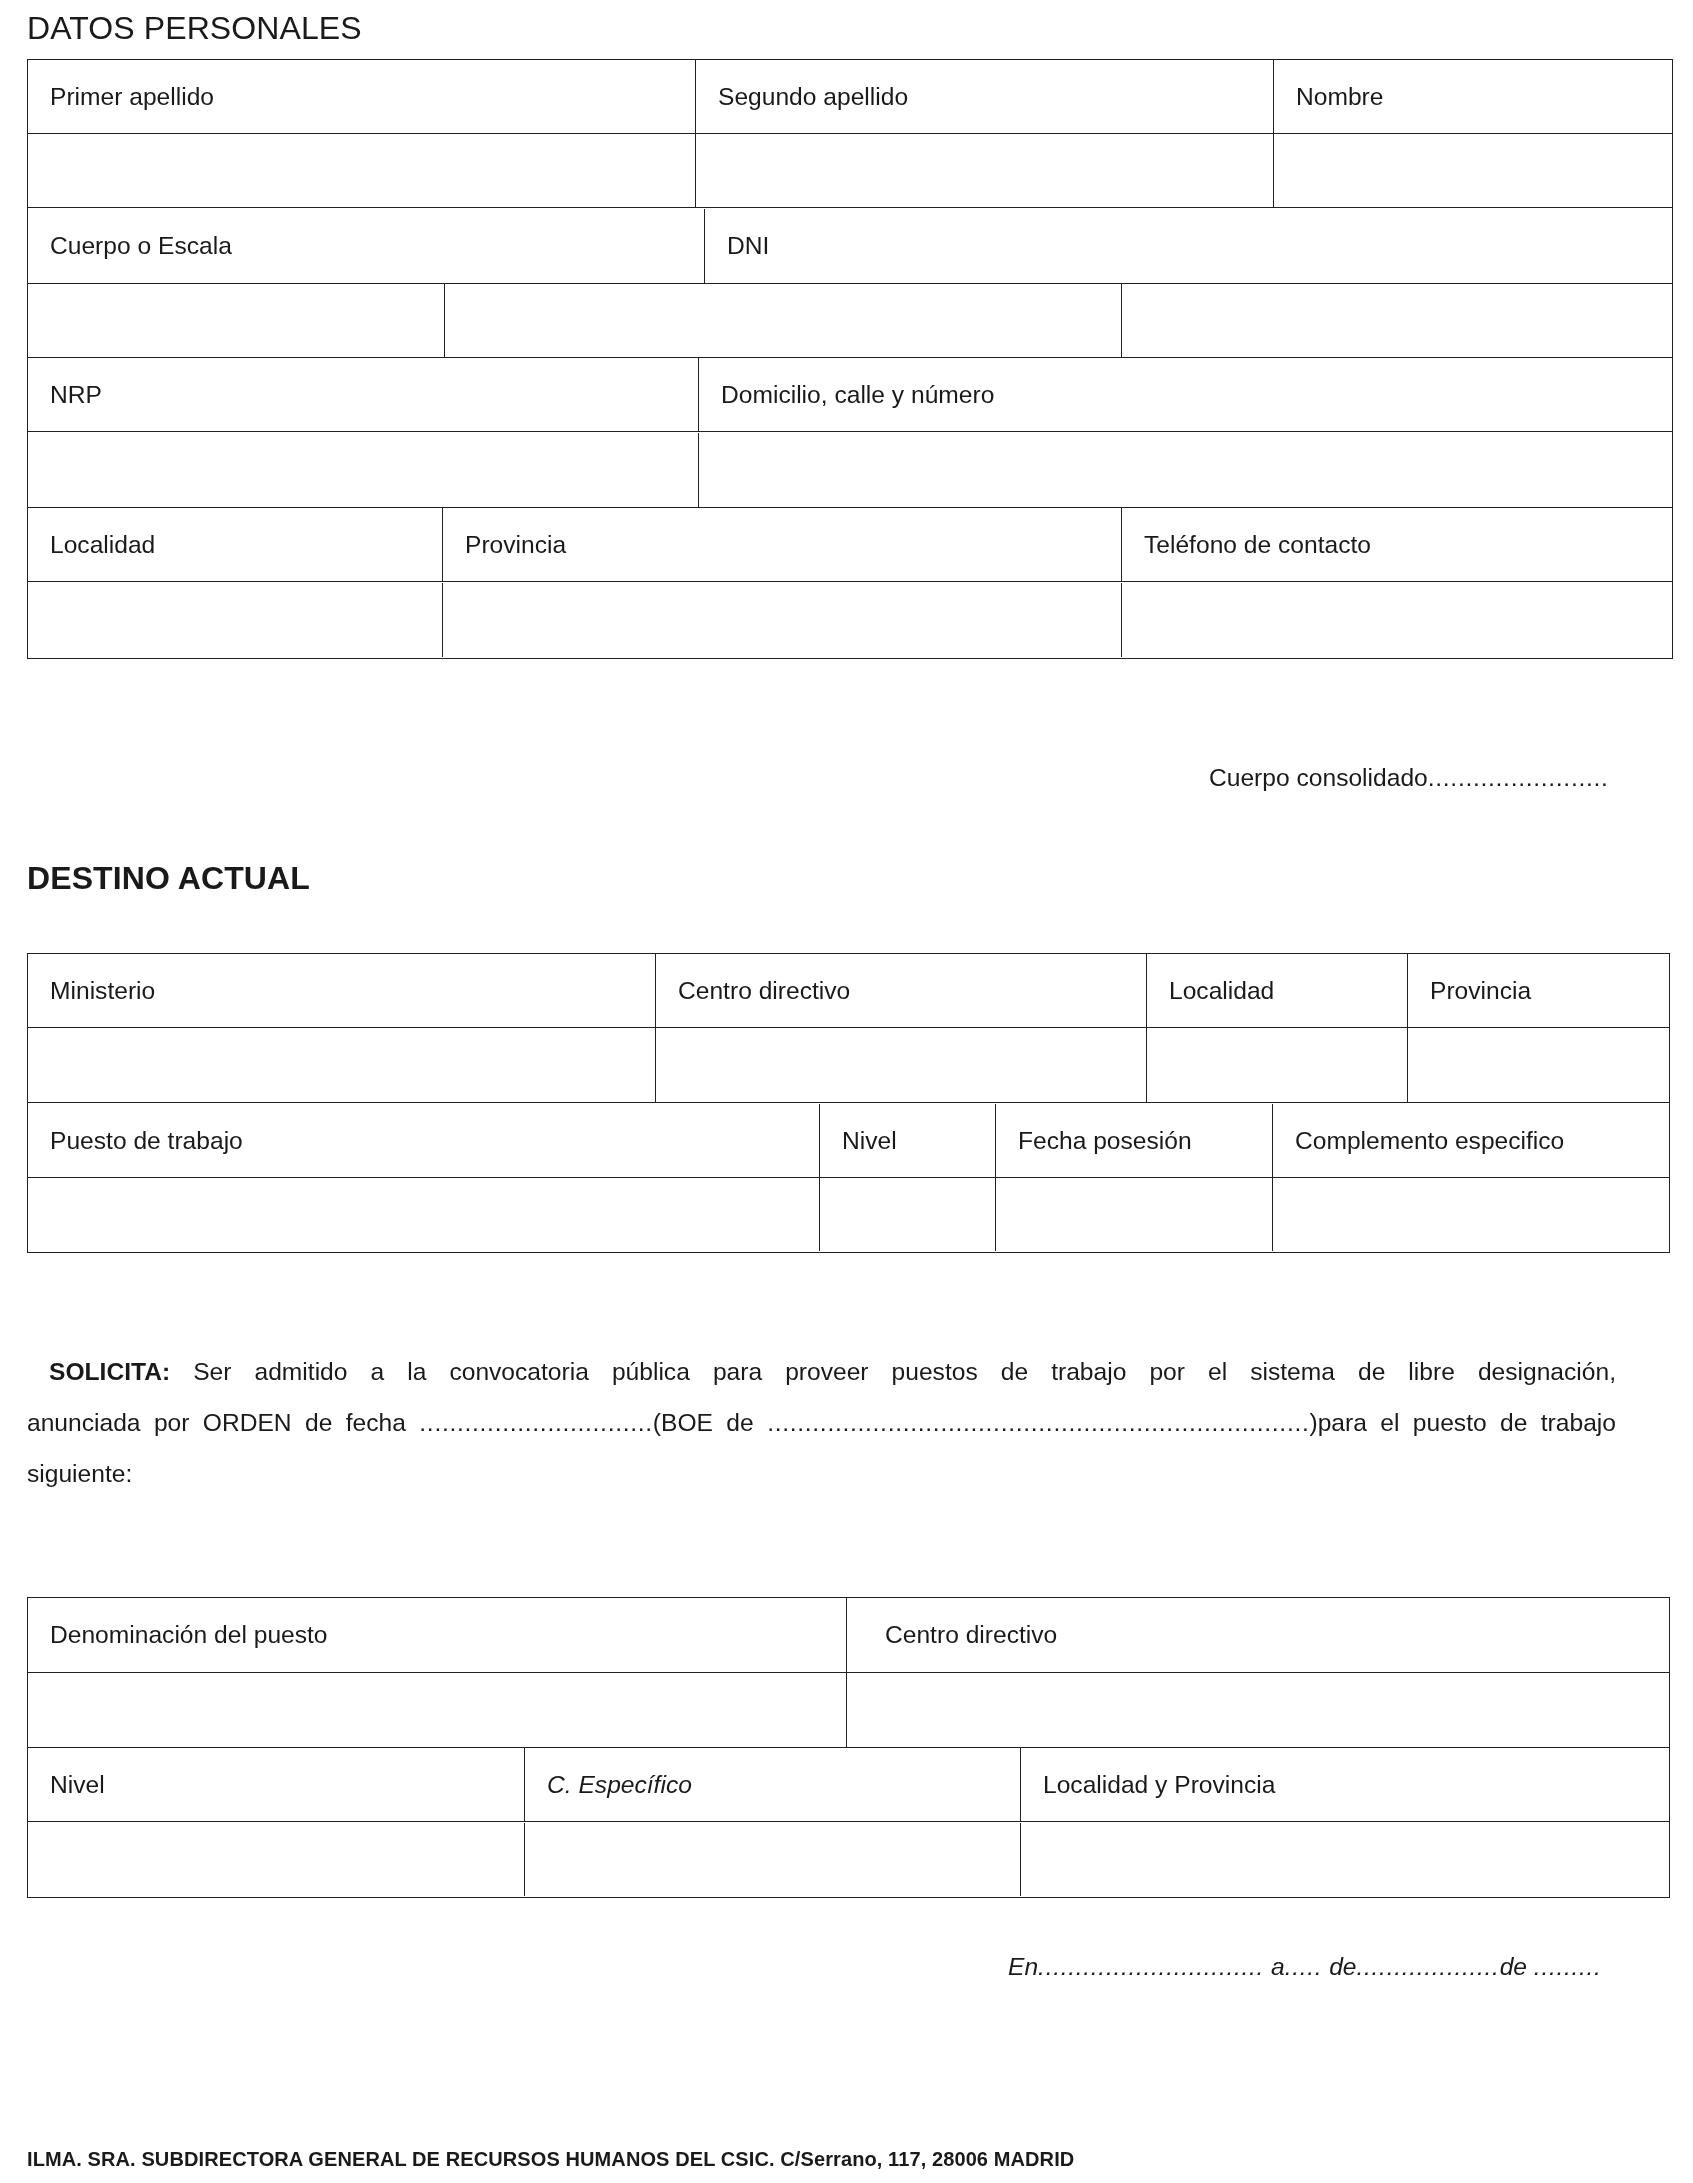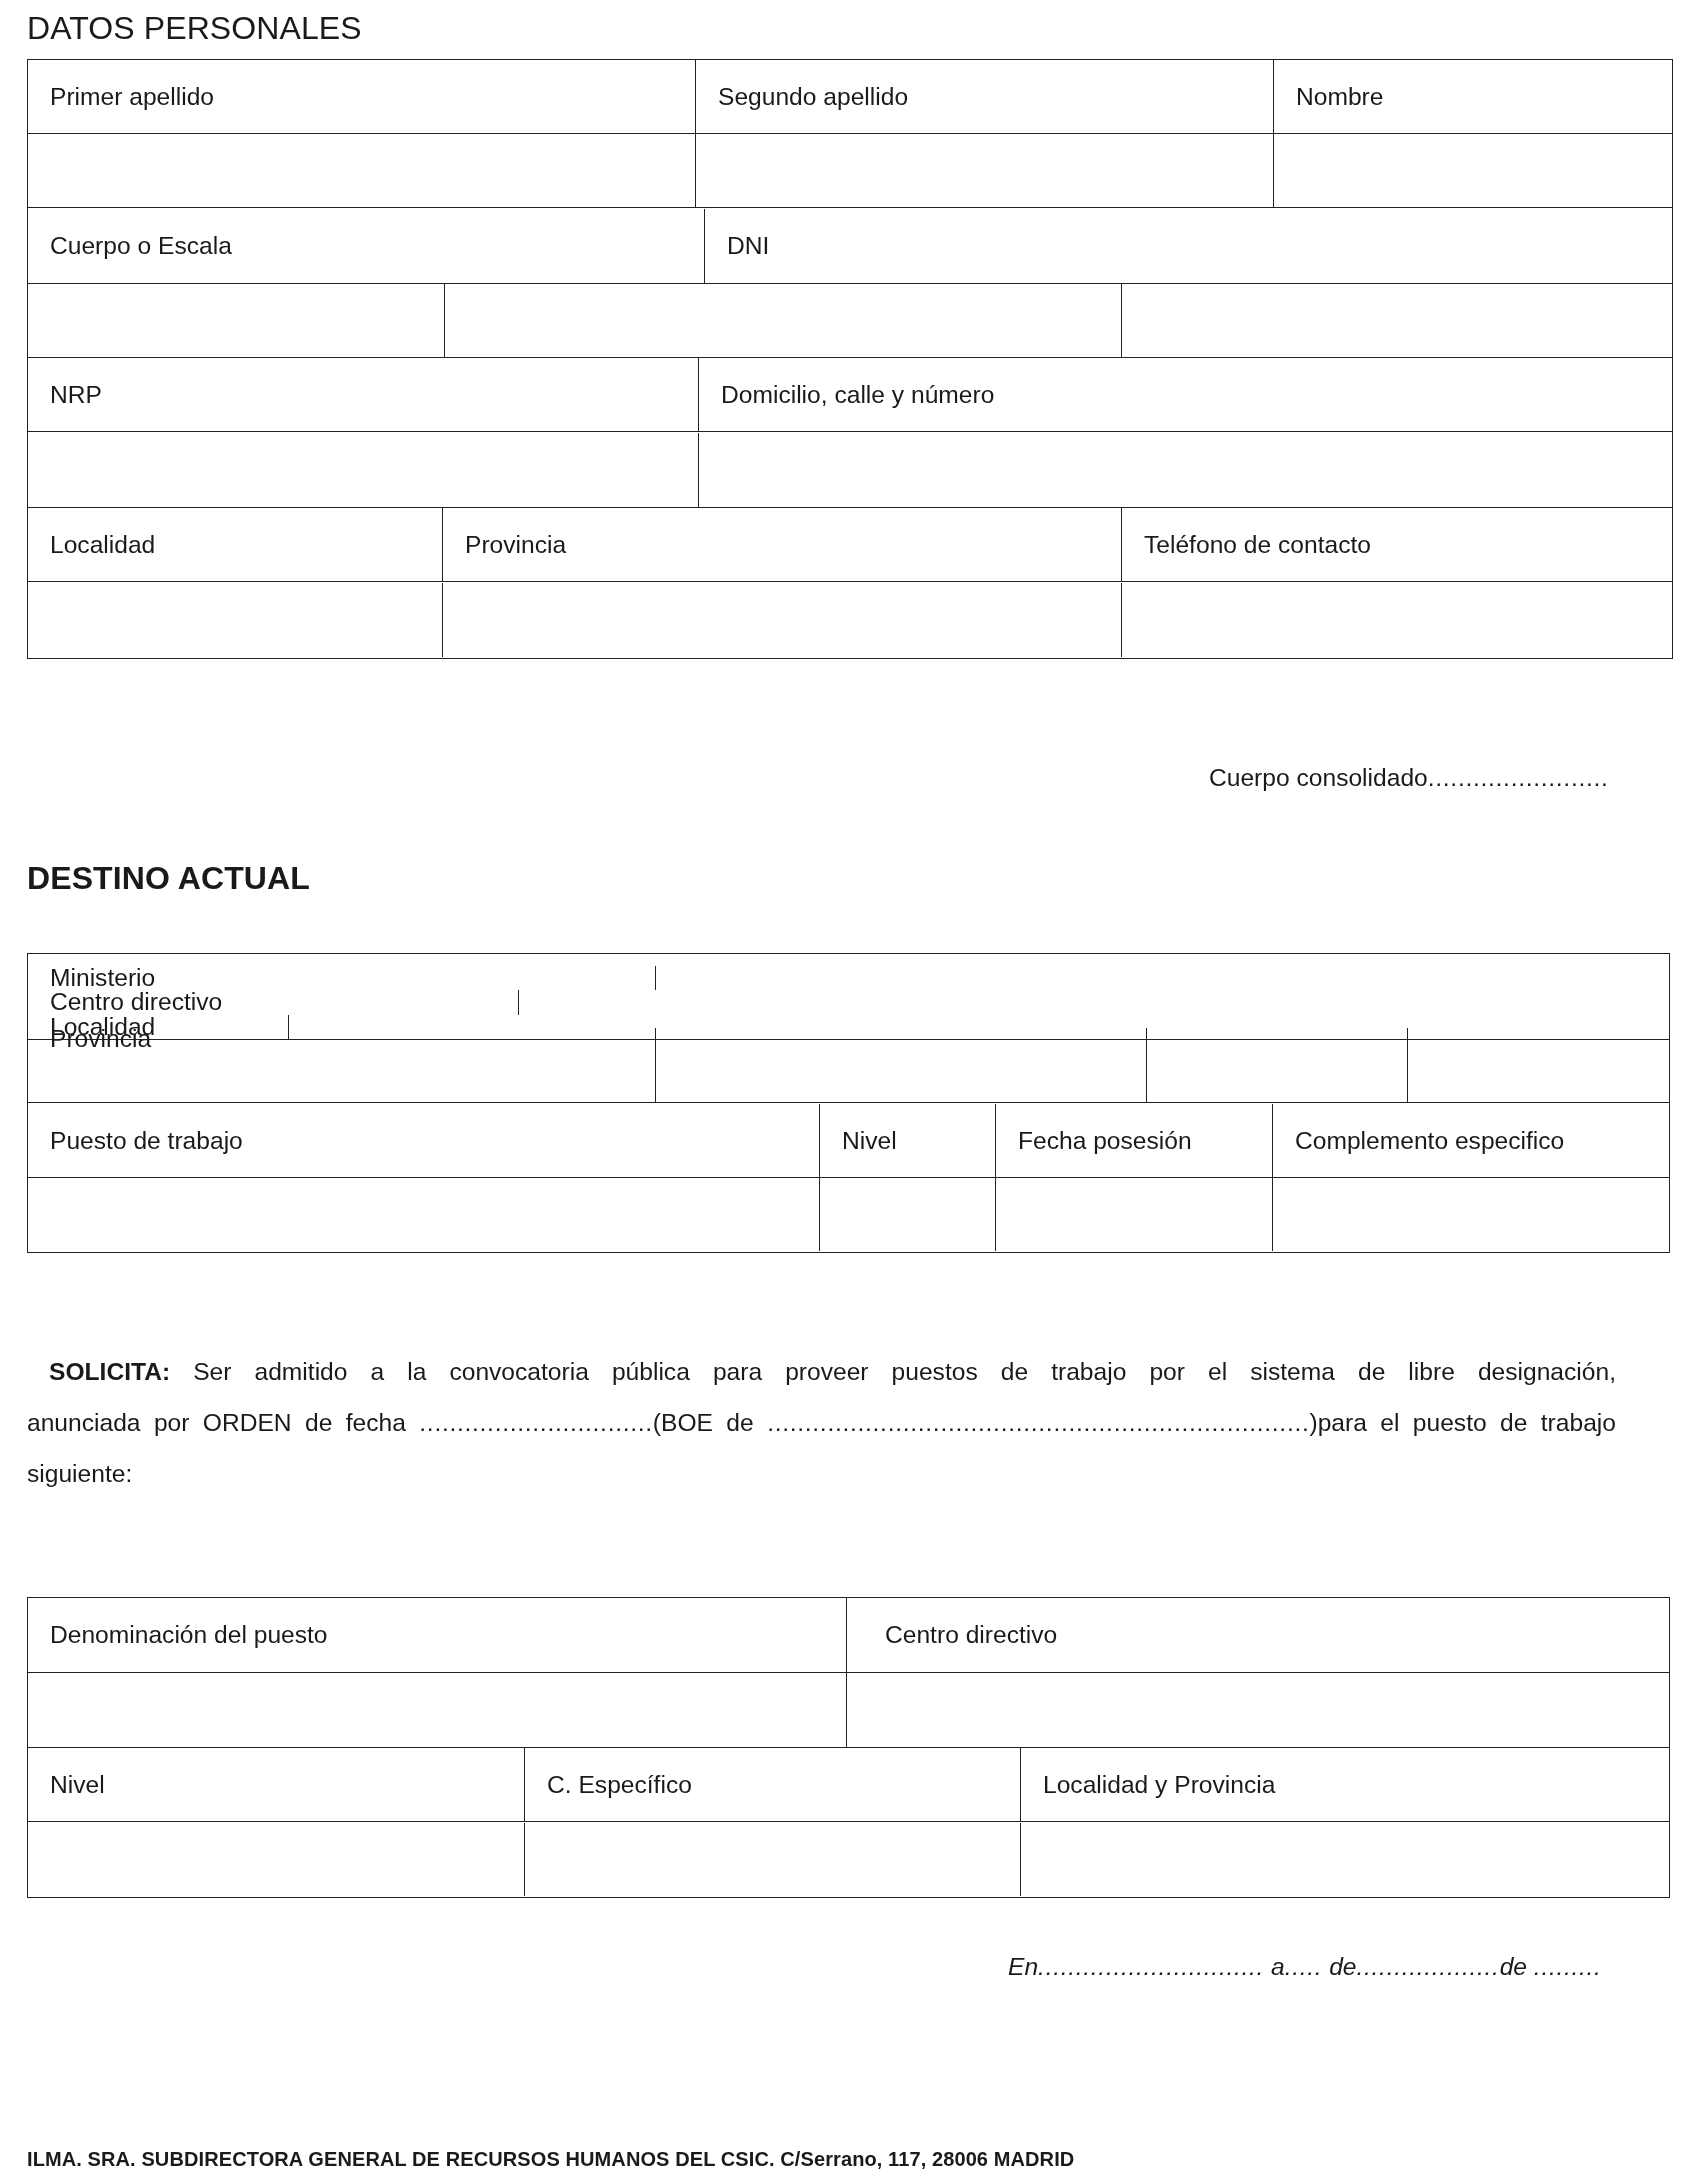--- a/index.html
+++ b/index.html
@@ -117,21 +117,21 @@
   </div>
 </div>
 
 <div class="abs line" style="left:1209px; top:764px;">
   <span>Cuerpo consolidado</span><span class="dots">........................</span>
 </div>
 
 <div class="abs heading bold" style="left:27px; top:860px;">DESTINO ACTUAL</div>
 
 <div class="grid" style="left:27px; top:953px; width:1643px; height:300px;">
-  <div class="row label-row" style="top:12px; height:74px;flex-direction:column;">
+  <div class="row label-row" style="top:0; height:74px;">
     <div class="cell" style="width:628px;">
         <span class="cell-label">Ministerio</span>
       </div>
     <div class="cell" style="width:491px;">
         <span class="cell-label">Centro directivo</span>
       </div>
     <div class="cell" style="width:261px;">
         <span class="cell-label">Localidad</span>
       </div>
     <div class="cell" style="flex:1;">
@@ -202,21 +202,21 @@
         <input class="cell-input" style="">
       </div>
     <div class="cell" style="flex:1;">
         <input class="cell-input" style="">
       </div>
   </div>
   <div class="row label-row" style="top:150px; height:74px;">
     <div class="cell" style="width:497px;">
         <span class="cell-label">Nivel</span>
       </div>
-    <div class="cell" style="width:496px;">
+    <div class="cell" style="width:496px;font-style:italic;">
         <span class="cell-label">C. Específico</span>
       </div>
     <div class="cell" style="flex:1;">
         <span class="cell-label">Localidad y Provincia</span>
       </div>
   </div>
   <div class="row value-row" style="top:225px; height:73px; border-bottom:none;">
     <div class="cell" style="width:497px;">
         <input class="cell-input" style="">
       </div>

